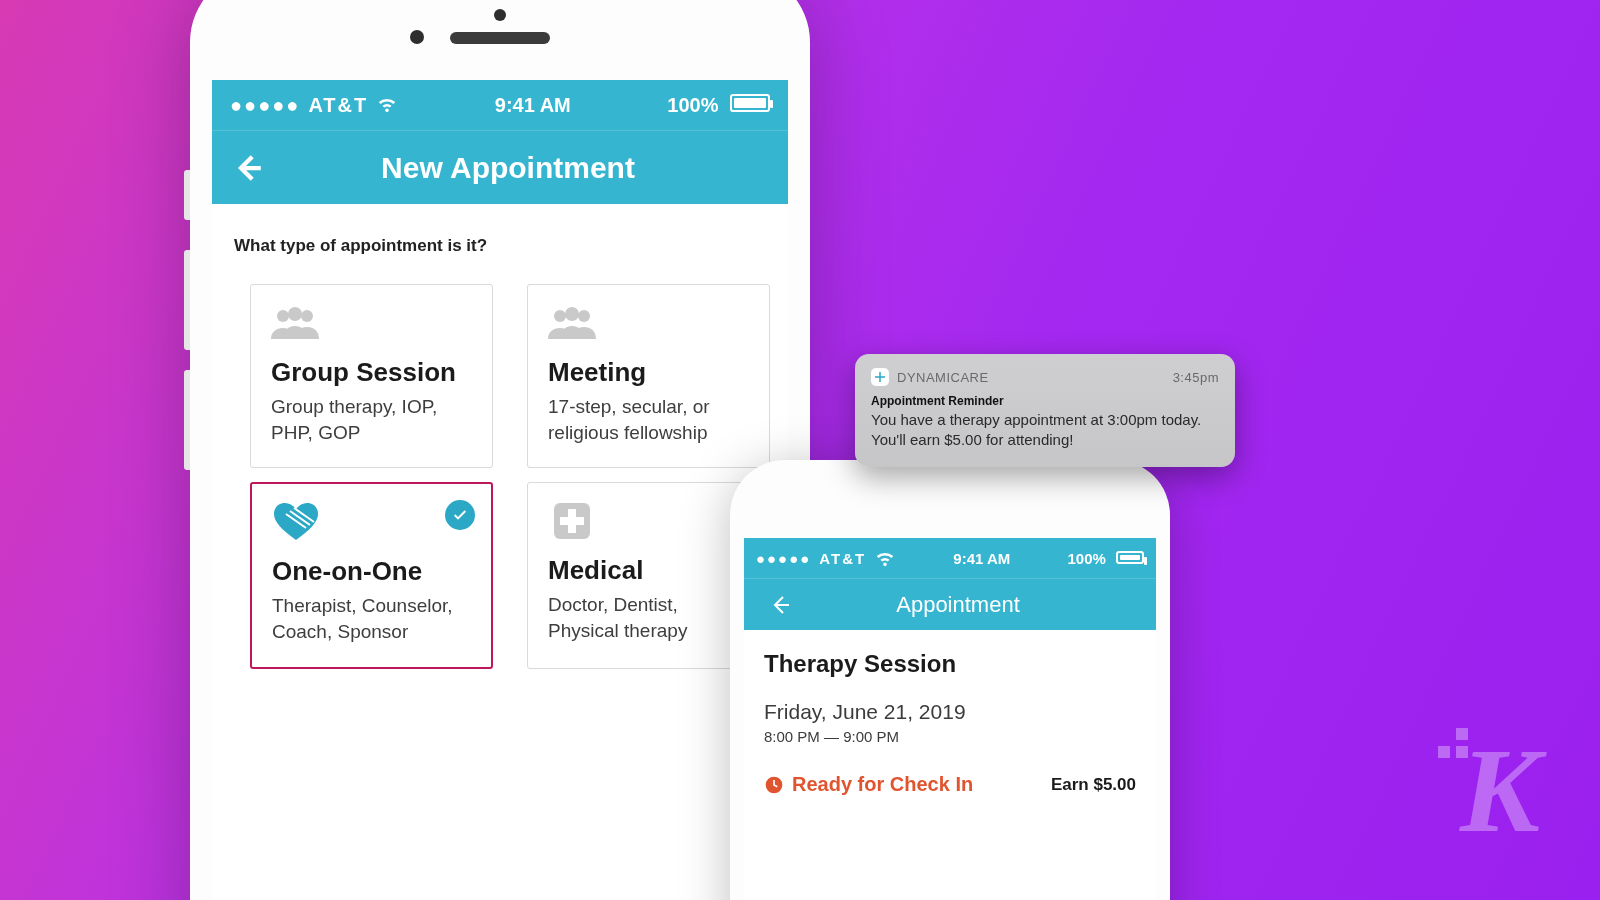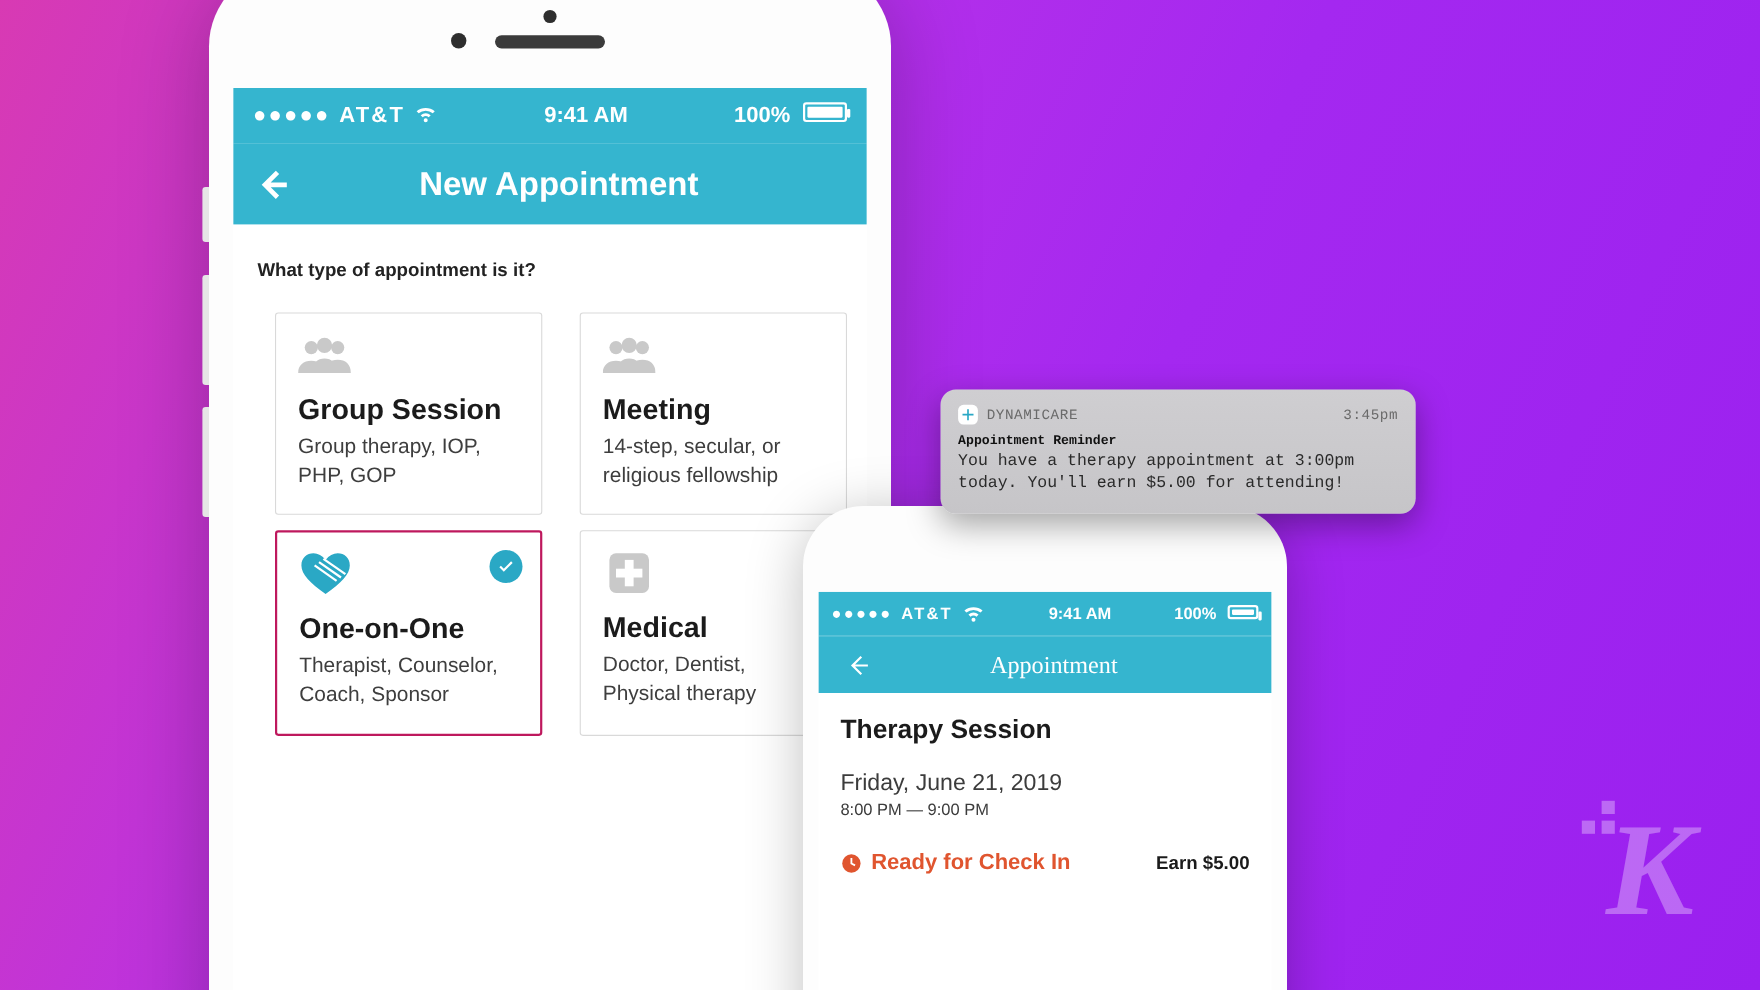--- a/index.html
+++ b/index.html
@@ -101,48 +101,47 @@
     border-radius:55px;
     box-shadow: 0 8px 50px rgba(0,0,0,.25);
     padding:14px;
   }
   .phone-right .screen {
     position:absolute; top:78px; left:14px; right:14px; bottom:80px;
     background:#fff; overflow:hidden;
   }
   .statusbar.small{ height:40px; font-size:15px; padding:0 12px;}
   .statusbar.small .batt{ width:28px; height:13px;}
-  .appbar.small{ height:52px;font-family:Liberation Serif, serif;}
+  .appbar.small{ height:52px;}
   .appbar.small .title{ font-size:22px; font-weight:500;}
   .appbar.small .back svg{ width:24px; height:24px;}
   .rcontent{ padding:20px 20px;}
   .rcontent h2{ font-size:24px; font-weight:700; color:#1b1b1b;}
   .rcontent .date{ font-size:21px; color:#3c3c3c; margin-top:22px;}
   .rcontent .time{ font-size:15px; color:#3c3c3c; margin-top:4px;}
   .rstatus{
     display:flex; align-items:center; justify-content:space-between;
     margin-top:28px;
   }
   .rstatus .left{ display:flex; align-items:center; gap:8px; color:#e0552f; font-weight:700; font-size:20px;}
   .rstatus .left .clk{ width:20px; height:20px;}
   .rstatus .left .clk svg{ width:20px; height:20px; fill:#e0552f;}
   .rstatus .earn{ font-size:17px; font-weight:700; color:#1b1b1b;}
 
   
   .notif {
     position:absolute;
     left:855px;
     top:354px;
-    width:432px;
+    width:380px;
     background:linear-gradient(#cfced1,#c6c5c8);
     border-radius:14px;
     box-shadow: 0 10px 30px rgba(0,0,0,.35);
     padding:14px 16px 16px;
     color:#2a2a2a;
-    font-family:Liberation Mono, monospace;
   }
   .notif .hdr{ display:flex; align-items:center; justify-content:space-between; font-size:13px; color:#6a6a6a; letter-spacing:.5px;}
   .notif .hdr .app{ display:flex; align-items:center; gap:8px;}
   .notif .hdr .appicon{ width:18px; height:18px; background:#fff; border-radius:5px; display:flex; align-items:center; justify-content:center;}
   .notif .hdr .appicon svg{ width:12px; height:12px; fill:#2aa8c5;}
   .notif h4{ font-size:12px; font-weight:700; margin-top:8px; color:#111;}
   .notif p { font-size:15px; line-height:1.35; margin-top:2px; color:#2a2a2a;}
 
   
   .klogo{
@@ -220,21 +219,21 @@
           <div class="ic">
             <svg viewBox="0 0 48 32">
                 <circle cx="12" cy="9" r="6"></circle>
                 <circle cx="24" cy="7" r="7"></circle>
                 <circle cx="36" cy="9" r="6"></circle>
                 <path d="M0 32c0-7 5-11 12-11s12 4 12 11zm24 0c0-8 5-12 12-12s12 4 12 12zM12 32c0-9 6-13 12-13s12 4 12 13z"></path>
               </svg>
           </div>
 
           <h3>Meeting</h3>
-          <p>14-step, secular, or religious fellowship</p>
+          <p>17-step, secular, or religious fellowship</p>
         </div>
 
         <div class="card selected">
           <div class="ic">
             <svg viewBox="0 0 48 40">
                 <path d="M24 38C10 28 2 20 2 12 2 5 7 1 13 1c4 0 8 2 11 6 3-4 7-6 11-6 6 0 11 4 11 11 0 8-8 16-22 26z"></path>
                 <path fill="#fff" d="M14 12l20 14M18 9l20 14M22 6l20 14" stroke="#fff" stroke-width="2"></path>
               </svg>
           </div>
           <div class="check">

